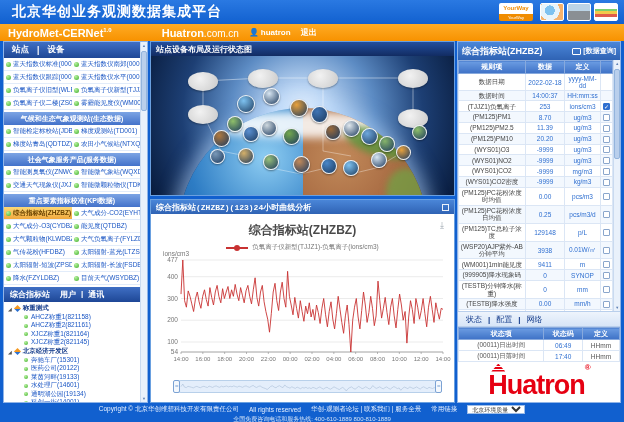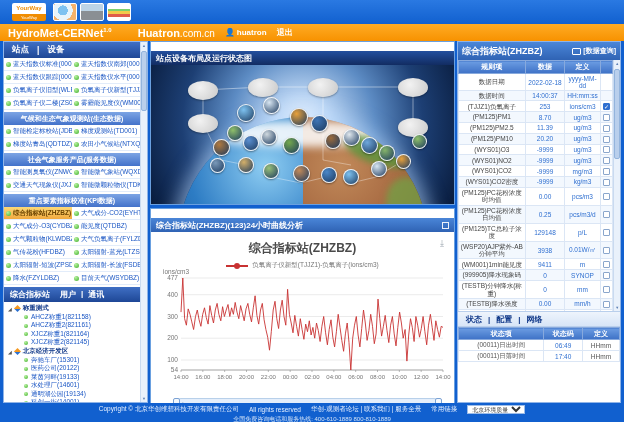--- a/index.html
+++ b/index.html
@@ -19,21 +19,21 @@
   .thumb.chart { background:linear-gradient(#ffffff 0 30%, #7bd06e 30% 45%, #f2c94c 45% 60%, #e05b4b 60% 80%, #ffffff 80%); }
 
   
   .navbar { height:17px; background:linear-gradient(#ffab24,#f79200); display:flex; align-items:center; color:#fff; padding:0 8px; }
   .brand { font-size:11px; font-weight:bold; margin-right:26px; }
   .brand sup { font-size:6px; }
   .nav-items { display:flex; gap:34px; flex:1; }
   .nav-item { font-size:8px; font-weight:bold; cursor:pointer; display:flex; align-items:center; gap:2px; }
   .nav-item .ni { font-size:7px; }
   .nav-right { display:flex; align-items:center; gap:10px; }
-  .site { font-size:10px; } .site b { font-size:11px; }
+  .site { font-size:10px;margin-left:24px; } .site b { font-size:11px; }
   .user { font-size:8px; font-weight:bold; display:flex; align-items:center; gap:2px; }
   .user .uicon { font-size:8px; }
   .logout { font-size:8px; font-weight:bold; }
 
   
   .content { position:absolute; top:41px; left:0; right:0; bottom:19px; display:flex; padding:0 3px; gap:2px; }
 
   
   .sidebar { width:145px; background:#fff; border:1px solid #8fb4e8; display:flex; }
   .sb-main { flex:1; overflow:hidden; }
@@ -55,23 +55,23 @@
   .tree-leaf .dot { width:4px; height:4px; border-radius:50%; background:radial-gradient(circle at 35% 30%,#b8f2a0,#3fae2a); }
   .tree-leaf .tlabel { font-size:6.5px; color:#1a56c4; }
 
   .vscroll { width:7px; background:#e9f1fb; border-left:1px solid #c9daf0; display:flex; flex-direction:column; }
   .vscroll .arr { height:7px; font-size:4px; color:#5b7fb4; text-align:center; line-height:7px; }
   .vscroll .track { flex:1; position:relative; }
   .vscroll .thumbbar { position:absolute; left:0; right:0; background:#b9cfec; border:1px solid #93b4dd; border-radius:2px; }
 
   
   .center { width:305px; display:flex; flex-direction:column; gap:3px; }
-  .panel-hd { height:14px; color:#fff; font-size:8px; font-weight:bold; display:flex; align-items:center; padding:0 5px;margin-top:9px; }
+  .panel-hd { height:14px; color:#fff; font-size:8px; font-weight:bold; display:flex; align-items:center; padding:0 5px; }
   .map-hd { background:linear-gradient(#234f9e,#122c62); }
-  .chart-hd { background:linear-gradient(#4a86d8,#2f63b4); }
+  .chart-hd { background:linear-gradient(#4a86d8,#2f63b4);font-family:Liberation Mono, monospace; }
   .panel-hd .spacer { flex:1; }
   .maxi { width:7px; height:7px; border:1px solid #fff; opacity:.9; }
 
   .map-panel { border:1px solid #6aa0e0; background:#fff; }
   .map-body { position:relative; height:139px; overflow:hidden;
     background:radial-gradient(circle at 50% 42%, #f2f8ff 0%, #bcd6f4 16%, #5d8cc4 42%, #1d3f74 70%, #081b3c 100%); }
   .globe { position:absolute; left:50%; top:52px; width:250px; height:250px; margin-left:-125px; border-radius:50%; overflow:hidden; box-shadow:0 0 18px 6px rgba(190,220,255,.55); }
   .globe .half { position:absolute; top:0; bottom:0; width:50%; }
   .globe .left { left:0; background:radial-gradient(circle at 70% 20%, #8ecdf2 0%, #2d7cc4 35%, #0b3d7a 80%); }
   .globe .right { right:0; background:radial-gradient(circle at 30% 20%, #c28a5a 0%, #965633 45%, #5e3014 90%); }
@@ -107,21 +107,21 @@
   table.qt th { background:linear-gradient(#6b9ce2,#3e71c6); color:#fff; font-size:7px; font-weight:bold; height:13px; border:1px solid #87a9dd; }
   table.qt td { font-size:6.5px; border:1px solid #dbe6f5; text-align:center; padding:1px 1px; height:10px; }
   td.qname { color:#444; width:64px; line-height:1.15; }
   td.qval { color:#2f6fd0; width:38px; }
   td.qunit { color:#2f6fd0; width:34px; }
   td.qchk { width:12px; }
   tr.alt td { background:#f3f8fe; }
   .cb { display:inline-block; width:7px; height:7px; border:1px solid #8aa6cc; background:#fff; border-radius:1px; vertical-align:middle; }
   .cb.on { background:#2f6fd0; border-color:#2f6fd0; color:#fff; font-size:6px; line-height:7px; }
   .rp-tabs { height:15px; background:linear-gradient(#eef4fc,#d7e5f7); border-bottom:1px solid #b9cfec; display:flex; align-items:center; gap:6px; padding-left:8px; }
-  .rp-tab { font-size:8px; font-weight:bold; color:#123a8a; cursor:pointer; }
+  .rp-tab { font-size:8px; font-weight:normal; color:#123a8a; cursor:pointer; }
   .rp-sep { color:#123a8a; font-size:8px; font-weight:bold; }
   table.st { border-collapse:collapse; width:100%; }
   table.st th { background:linear-gradient(#6b9ce2,#3e71c6); color:#fff; font-size:7px; font-weight:bold; height:12px; border:1px solid #87a9dd; }
   table.st td { font-size:6.5px; border:1px solid #dbe6f5; text-align:center; height:11px; color:#555; }
   table.st td.sv { color:#2f6fd0; }
   .logo-area { flex:1; display:flex; align-items:center; justify-content:center; background:#fff; }
   .huatron-logo { position:relative; color:#e60012; font-size:27px; font-weight:bold; letter-spacing:-1px; line-height:1; padding-top:6px; }
   .huatron-logo::before { content:""; position:absolute; left:3px; top:-2px; width:14px; height:8px;
     background:linear-gradient(#e60012 0 2px, transparent 2px 3px, #e60012 3px 5px, transparent 5px 6px, #e60012 6px 8px);
     clip-path:polygon(50% 0, 100% 100%, 0 100%); }
@@ -134,20 +134,21 @@
   .f2 { font-size:6px; color:#cfe0f7; margin-top:1px; }
 
   svg text { font-family:"Liberation Sans", sans-serif; }
 </style>
 </head>
 <body>
 
 <div class="page">
 
   <div class="topbar">
+    <div class="title">北京华创业务观测数据集成平台</div>
     <div class="yourway">
       <div class="yw-top">YourWay</div>
       <div class="yw-bot">YourWay</div>
     </div>
     <div class="thumb map"></div>
     <div class="thumb road"></div>
     <div class="thumb chart"></div>
   </div>
 
   <div class="navbar">
@@ -651,20 +652,23 @@
               <td class="sv">06:49</td>
               <td>HHmm</td>
             </tr>
             <tr>
               <td>(00011)日落时间</td>
               <td class="sv">17:40</td>
               <td>HHmm</td>
             </tr>
           </tbody>
       </table>
+      <div class="logo-area">
+        <div class="huatron-logo"><span>Huatron</span><sup>®</sup></div>
+      </div>
     </div>
   </div>
 
   <div class="footer">
     <div class="f1">
       <span>Copyright © 北京华创维想科技开发有限责任公司</span>
       <span>All rights reserved</span>
       <span>华创-观测者论坛 | 联系我们 | 服务全景</span>
       <span>常用链接</span>
       <select id="quick-sel"><option>北京环境质量</option></select>

